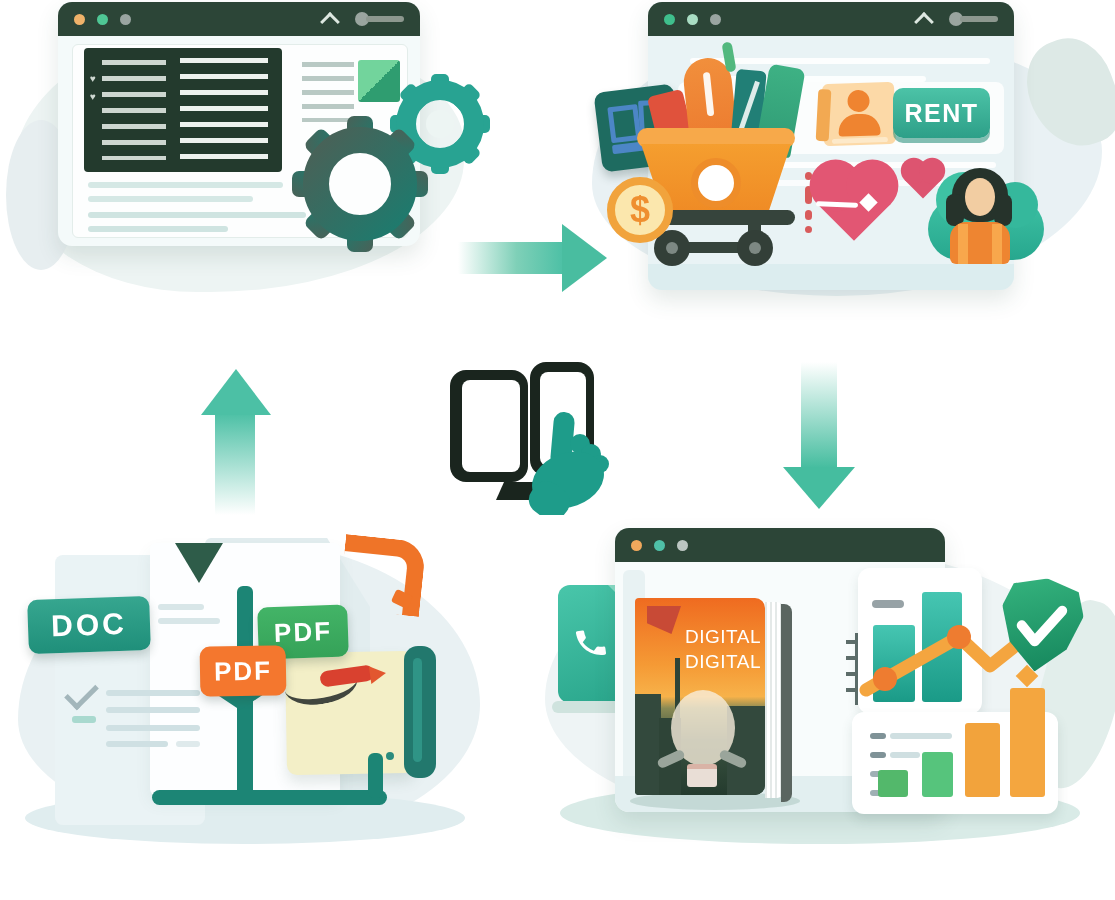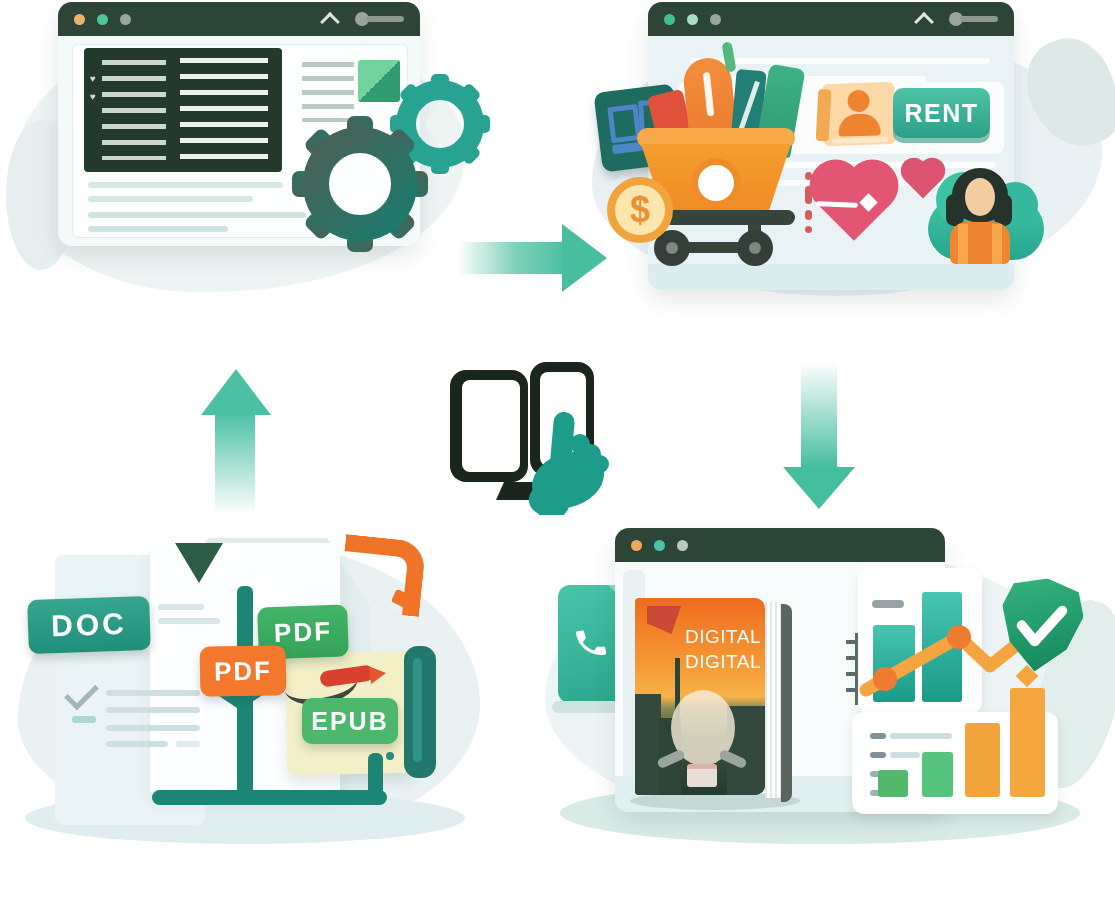--- a/index.html
+++ b/index.html
@@ -268,21 +268,20 @@
     <div class="abs" style="left:320px;top:668px;width:54px;height:16px;background:#d9412f;border-radius:8px;transform:rotate(-8deg)"></div>
     <div class="tri" style="left:370px;top:665px;border-top:9px solid transparent;border-bottom:9px solid transparent;border-left:16px solid #e2572f;transform:rotate(-8deg)"></div>
   </div>
 
   <div class="abs" style="left:237px;top:586px;width:16px;height:212px;background:#1c8575;border-radius:6px"></div>
   <div class="tri" style="left:216px;top:694px;border-left:24px solid transparent;border-right:24px solid transparent;border-top:16px solid #1c8575"></div>
 
   <div class="badge" style="left:258px;top:606px;width:90px;height:52px;font-size:26px;letter-spacing:2px;background:linear-gradient(180deg,#43b467,#35a258);transform:rotate(-2deg)">PDF</div>
   <div class="badge" style="left:200px;top:646px;width:86px;height:50px;font-size:26px;letter-spacing:2px;background:#f4772e;transform:rotate(-1deg)">PDF</div>
   <div class="badge" style="left:28px;top:598px;width:122px;height:54px;font-size:30px;letter-spacing:3px;background:linear-gradient(180deg,#36a68f,#1f8f7a);transform:rotate(-2deg)">DOC</div>
-  <div class="badge" style="left:302px;top:698px;width:96px;height:46px;font-size:25px;letter-spacing:2px;background:#4db76c">EPUB</div>
   <div class="abs" style="left:152px;top:790px;width:235px;height:15px;background:#1c8575;border-radius:8px"></div>
   <div class="abs" style="left:368px;top:753px;width:15px;height:45px;background:#1c8575;border-radius:6px"></div>
 
   <div class="abs" style="left:558px;top:585px;width:66px;height:118px;background:linear-gradient(160deg,#49c6aa,#2aa68c);border-radius:12px">
     <div class="tri" style="right:0;top:0;border-left:16px solid transparent;border-top:16px solid #8adcc6;position:absolute"></div>
     <svg width="36" height="36" viewBox="0 0 24 24" style="position:absolute;left:15px;top:40px;transform:rotate(-8deg)">
       <path fill="#ffffff" d="M6.62 10.79c1.44 2.83 3.76 5.14 6.59 6.59l2.2-2.21c.27-.27.67-.36 1.02-.24 1.12.37 2.33.57 3.57.57.55 0 1 .45 1 1V20c0 .55-.45 1-1 1-9.39 0-17-7.61-17-17 0-.55.45-1 1-1h3.5c.55 0 1 .45 1 1 0 1.25.2 2.45.57 3.57.11.35.03.74-.25 1.02l-2.2 2.2z"></path>
     </svg>
   </div>
   <div class="abs" style="left:552px;top:701px;width:80px;height:12px;background:#cfe3de;border-radius:6px"></div>

